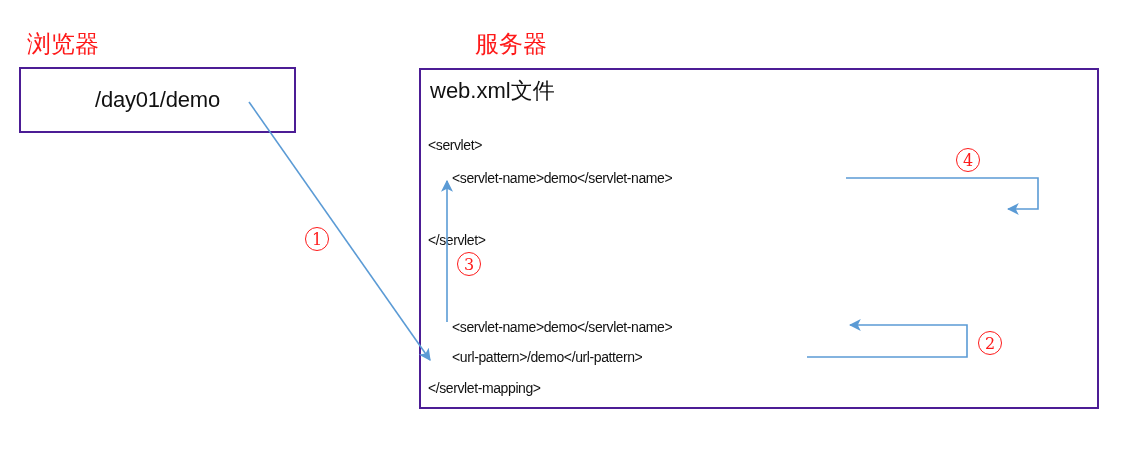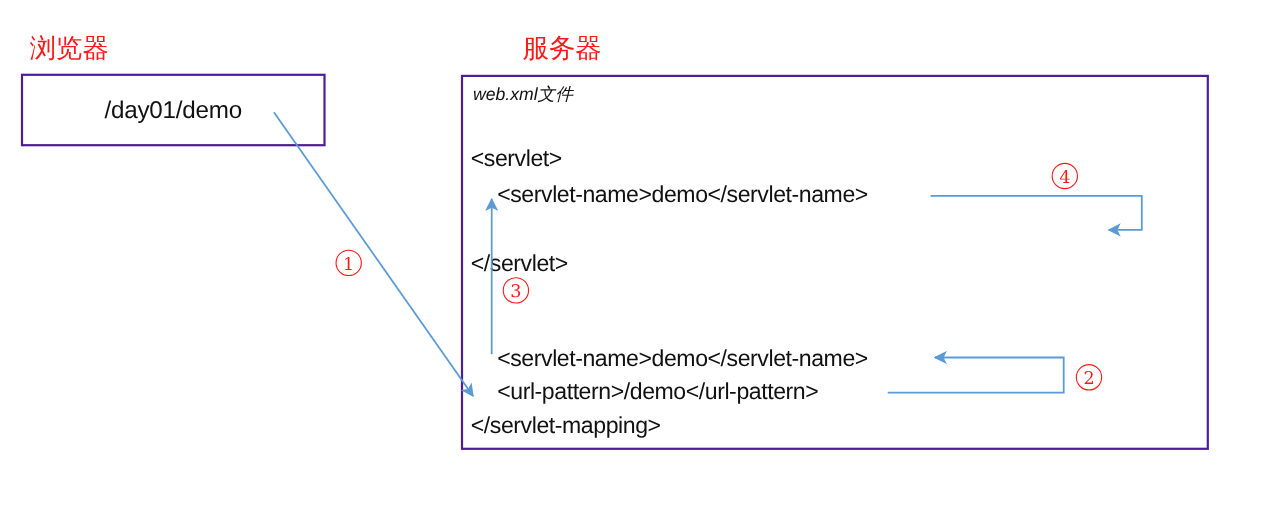--- a/index.html
+++ b/index.html
@@ -34,29 +34,28 @@
   }
   .browser-url{
     font-size:22px;color:var(--ink);
     letter-spacing:-0.2px;
   }
   .server-box{
     left:419px;top:68px;width:680px;height:341px;
   }
   .file-title{
     position:absolute;left:430px;top:76px;
-    font-size:16px;color:var(--ink);
+    font-size:22px;color:var(--ink);
     white-space:nowrap;
-    font-style:italic;
   }
   .xml-line{
     position:absolute;
     left:428px;
     height:30px;line-height:30px;
-    font-size:21px;color:var(--ink);
+    font-size:14px;color:var(--ink);
     letter-spacing:-0.4px;
     white-space:nowrap;
   }
   .xml-line.indent{left:452px;}
   .step-badge{
     position:absolute;
     width:24px;height:24px;
     border:1.5px solid var(--red);
     border-radius:50%;
     color:var(--red);

